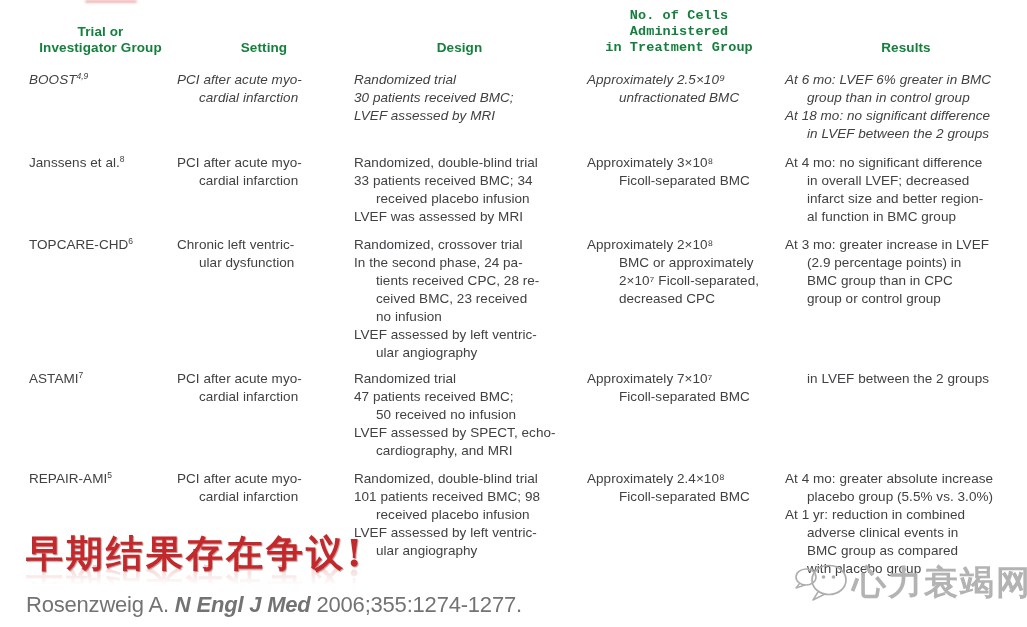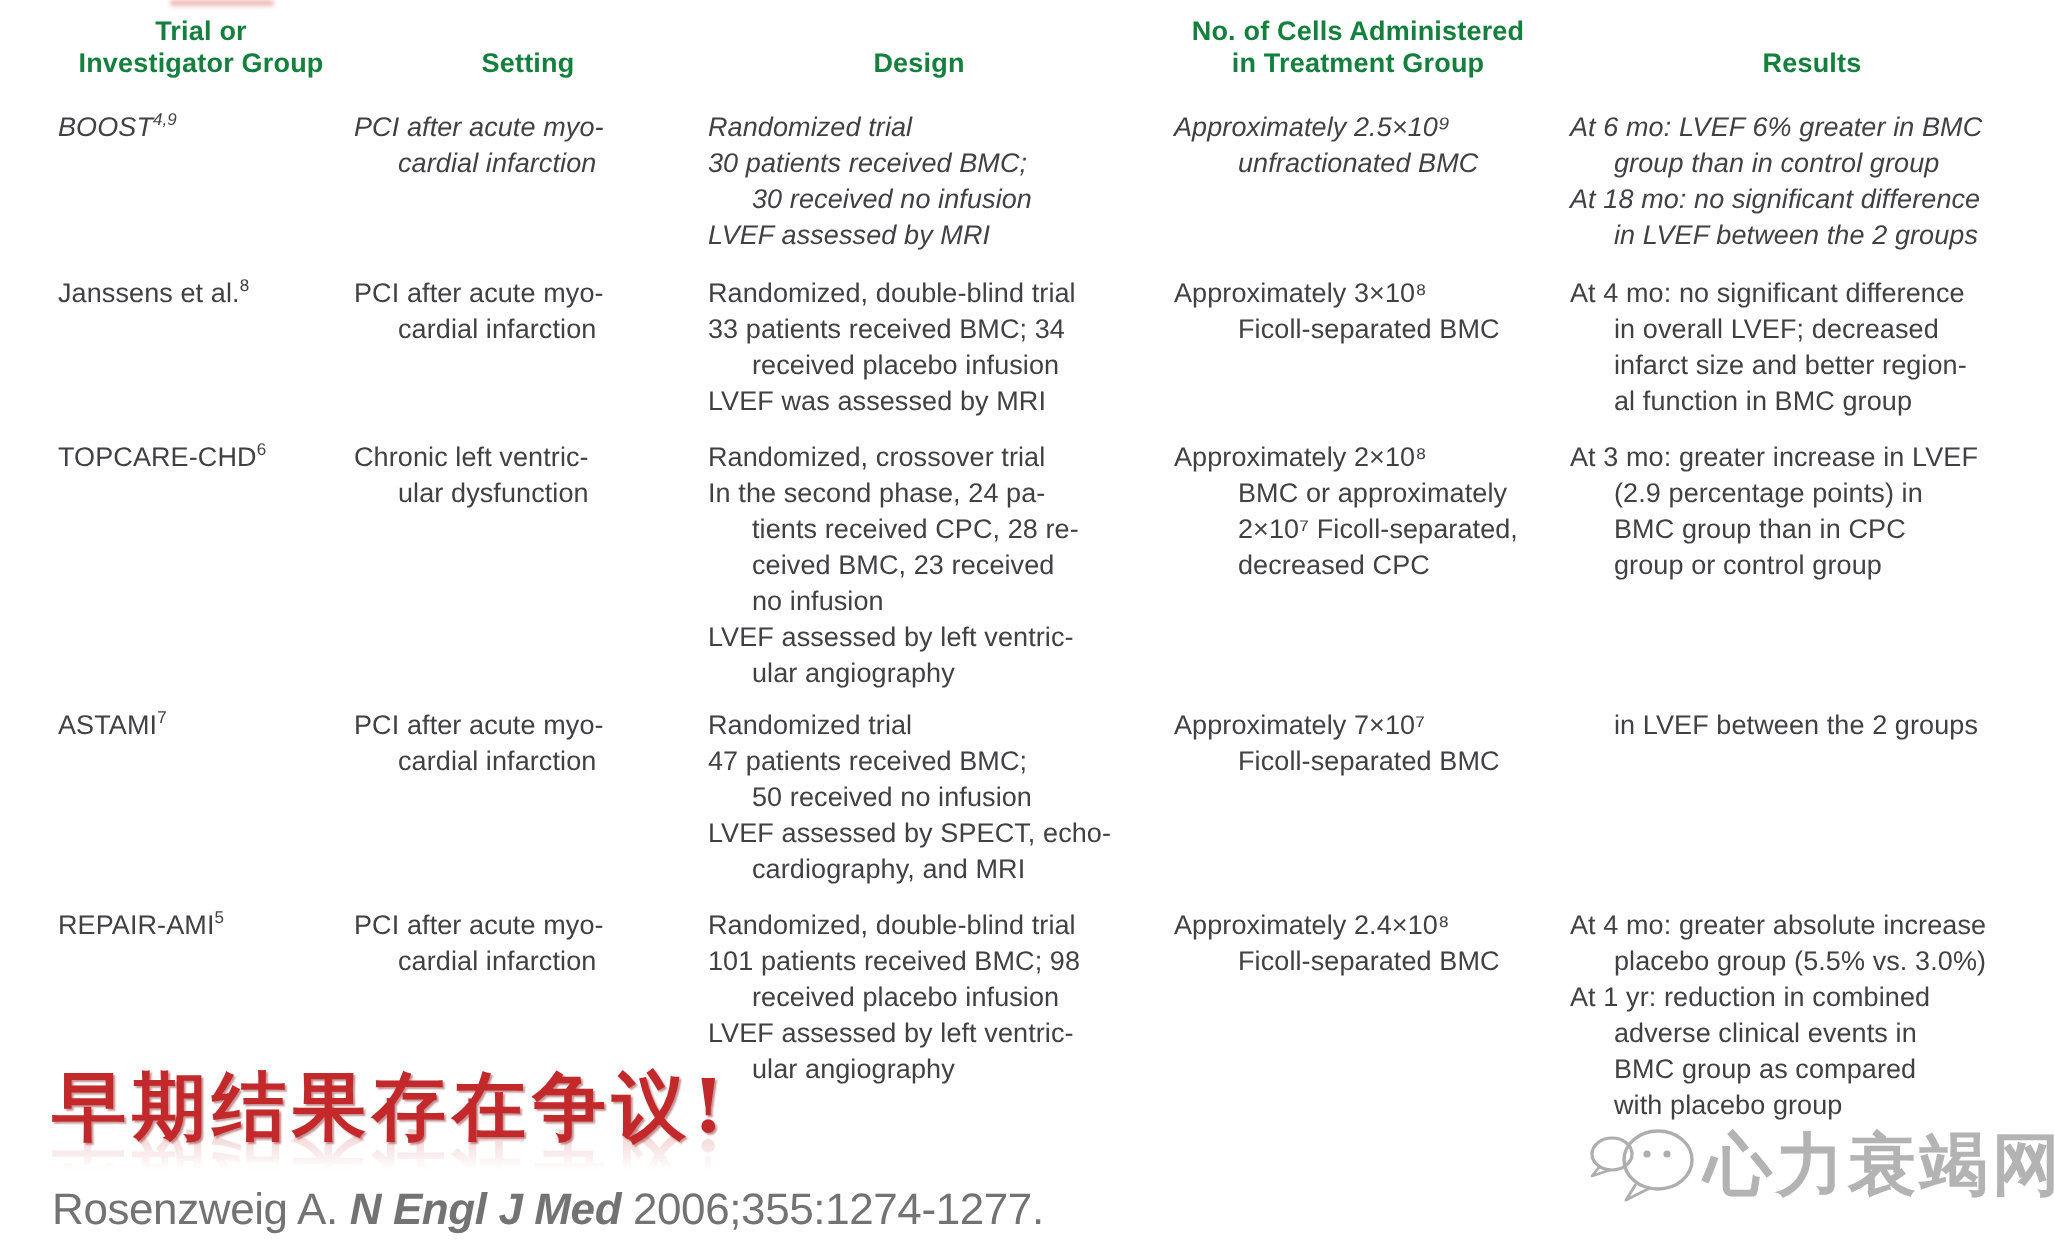--- a/index.html
+++ b/index.html
@@ -6,21 +6,21 @@
   .page{
     position:relative;width:1027px;height:627px;background:#ffffff;overflow:hidden;
     font-family:"Liberation Sans","DejaVu Sans",sans-serif;color:#414144;
   }
   
   .njtable{position:absolute;left:27px;top:8px;width:1000px;}
   .thead,.tr{display:grid;grid-template-columns:147px 180px 233px 198px 242px;}
   .thead{align-items:end;}
   .th{font-weight:bold;color:#15803d;text-align:center;font-size:13.5px;line-height:16px;letter-spacing:.1px;}
   .th.c2{padding-right:22px;}
-  .th.c3{padding-right:14px;}
+  .th.c3{padding-right:14px;font-family:Liberation Mono, monospace;}
   .tbody{margin-top:15px;}
   .tr{margin-bottom:10px;}
   .tr:nth-child(1){margin-bottom:11px;font-style:italic;}
   .tr:nth-child(3){margin-bottom:8px;}
   .td{font-size:13.5px;line-height:18px;color:#414144;letter-spacing:.05px;}
   .td.c0{padding-left:2px;}
   .td.c1{padding-left:3px;}
   .td .ind{padding-left:22px;}
   .td.c3 .ind{padding-left:32px;}
   .td.c0 sup{font-size:8.5px;line-height:0;vertical-align:super;letter-spacing:0;}
@@ -79,21 +79,20 @@
     <div class="tbody">
         <div class="tr">
           <div class="td c0">BOOST<sup>4,9</sup></div>
           <div class="td c1">
             <div>PCI after acute myo-</div>
             <div class="ind">cardial infarction</div>
           </div>
           <div class="td c2">
             <div>Randomized trial</div>
             <div>30 patients received BMC;</div>
-            <div class="ind">30 received no infusion</div>
             <div>LVEF assessed by MRI</div>
           </div>
           <div class="td c3">
             <div>Approximately 2.5×10⁹</div>
             <div class="ind">unfractionated BMC</div>
           </div>
           <div class="td c4">
             <div>At 6 mo: LVEF 6% greater in BMC</div>
             <div class="ind">group than in control group</div>
             <div>At 18 mo: no significant difference</div>

